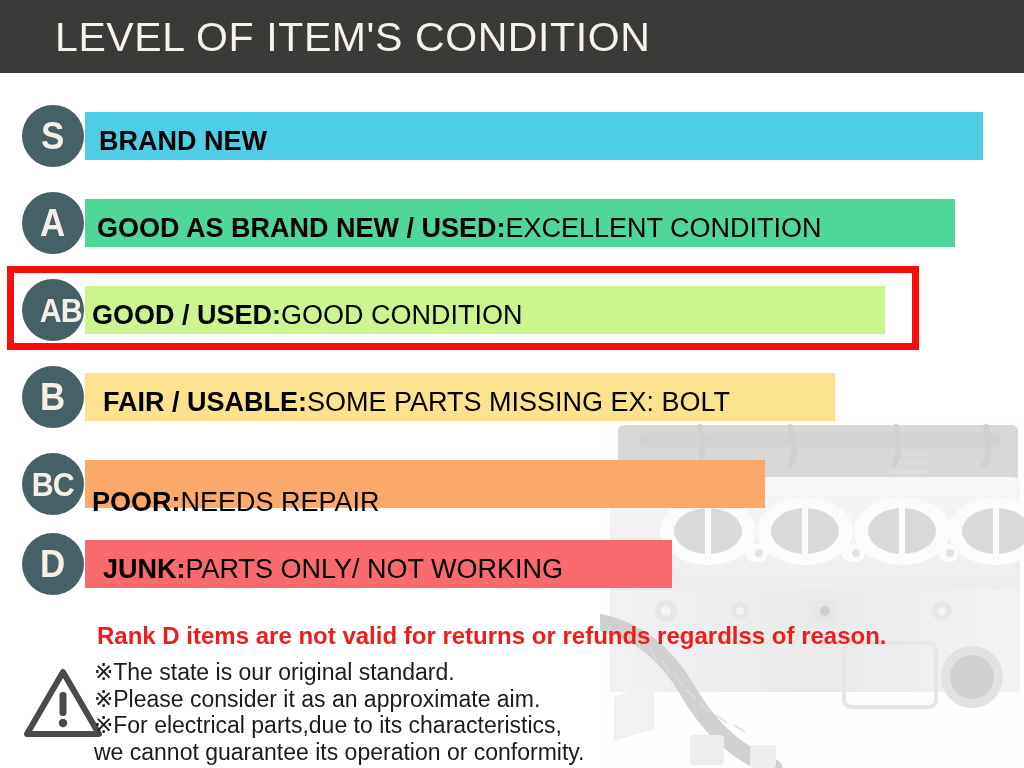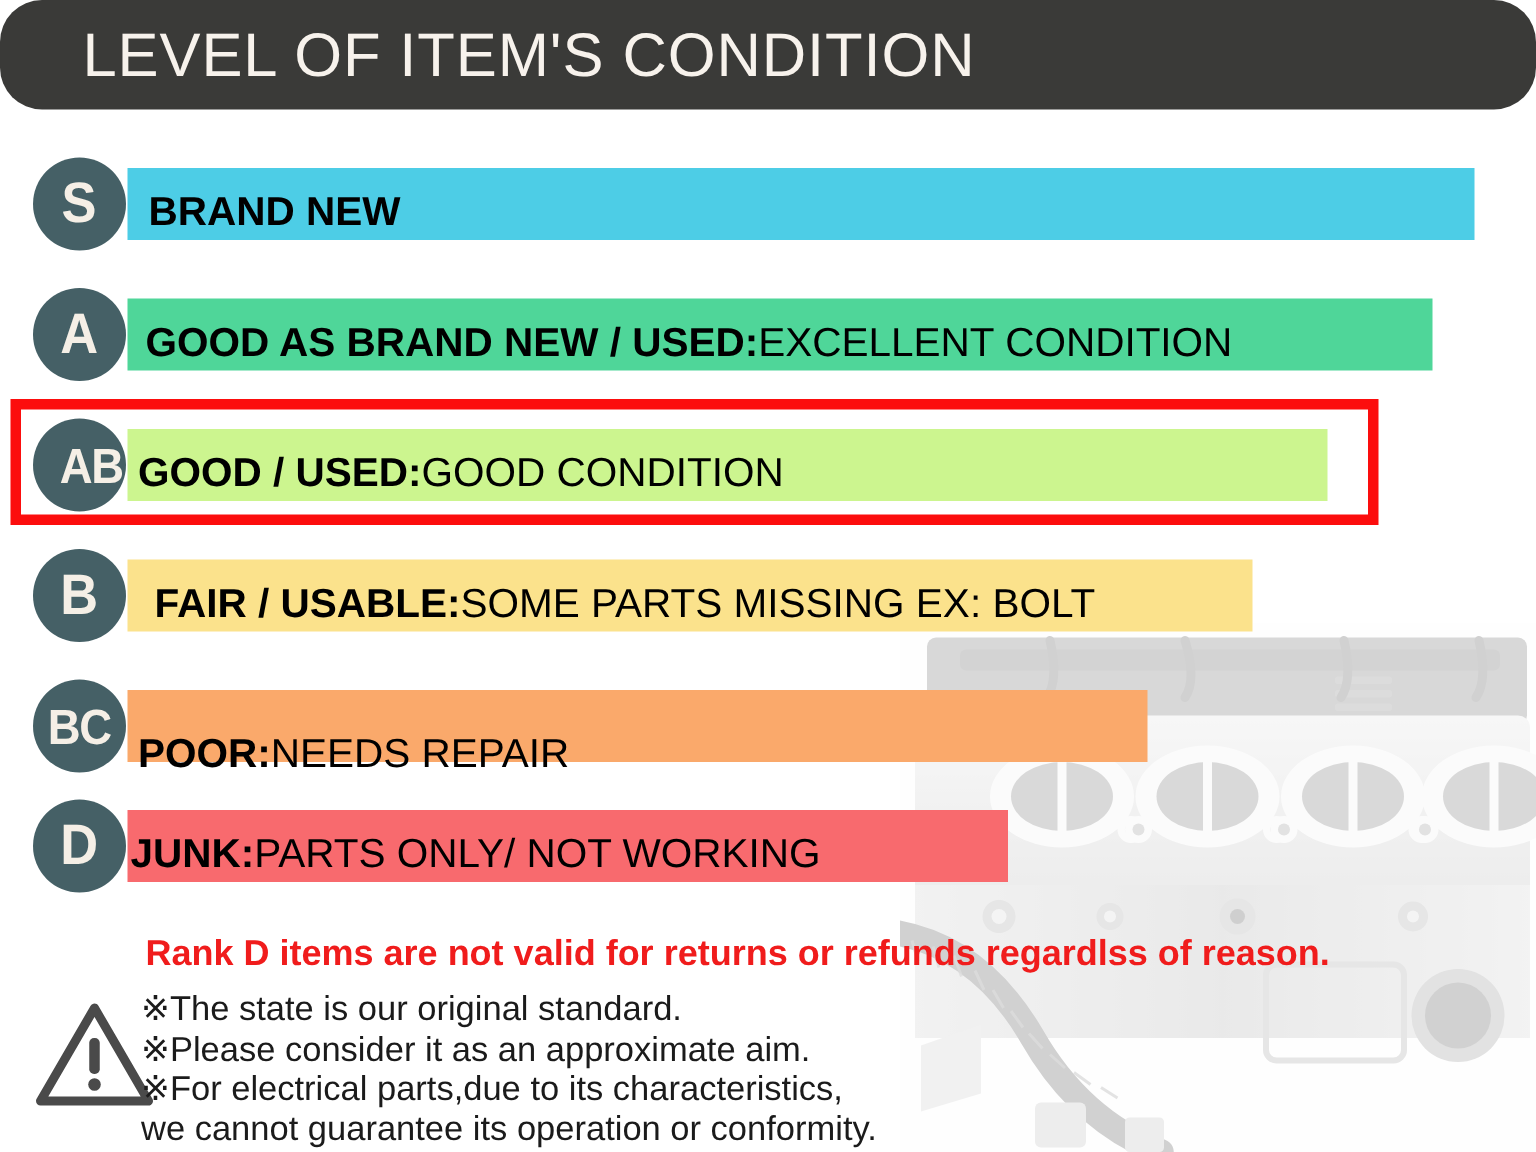--- a/index.html
+++ b/index.html
@@ -104,21 +104,21 @@
   }
   .bar-text .strong { font-weight: 700; }
   .bar-text .light  { font-weight: 400; }
 
   
   .row[data-row="S"]  .bar-text { left: 99px; }
   .row[data-row="A"]  .bar-text { left: 97px; }
   .row[data-row="AB"] .bar-text { left: 92px; }
   .row[data-row="B"]  .bar-text { left: 103px; }
   .row[data-row="BC"] .bar-text { left: 92px; align-items: flex-end; }
-  .row[data-row="D"]  .bar-text { left: 87px; }
+  .row[data-row="D"]  .bar-text { left: 103px; }
 
   
   .highlight-box {
     position: absolute;
     left: 7px;
     top: 266px;
     width: 912px;
     height: 84px;
     border: 7px solid #fc0d0d;
     background: transparent;
@@ -261,21 +261,21 @@
         <path d="M8 212 l 4 14 M22 216 l 4 14 M36 222 l 5 14 M50 232 l 6 13 M62 245 l 7 12
                  M74 259 l 8 11 M86 274 l 9 10 M100 288 l 10 9 M116 300 l 11 8 M134 310 l 11 7"></path>
       </g>
 
       <path d="M14 282 l 40 -14 l 0 46 l -40 12 z" fill="#c3c7ca"></path>
       <rect x="90" y="320" width="34" height="30" rx="4" fill="#b4b9bd"></rect>
       <rect x="150" y="330" width="26" height="23" rx="3" fill="#b4b9bd"></rect>
     </svg>
   </div>
 
-  <div class="header" style="background: rgb(58, 58, 56); border-radius: 28px;">
+  <div class="header" style="background: rgb(58, 58, 56);">
     <div class="header-title" style="color: rgb(247, 242, 236);">LEVEL OF ITEM'S CONDITION</div>
   </div>
 
   <div class="row" data-row="S" style="top: 105px;">
     <div class="bar" style="background: rgb(77, 205, 230); width: 898px;"></div>
     <div class="badge" style="background: rgb(69, 96, 102); color: rgb(245, 239, 230);">
       <span>S</span>
     </div>
     <div class="bar-text">
       <span class="strong">BRAND NEW</span>

